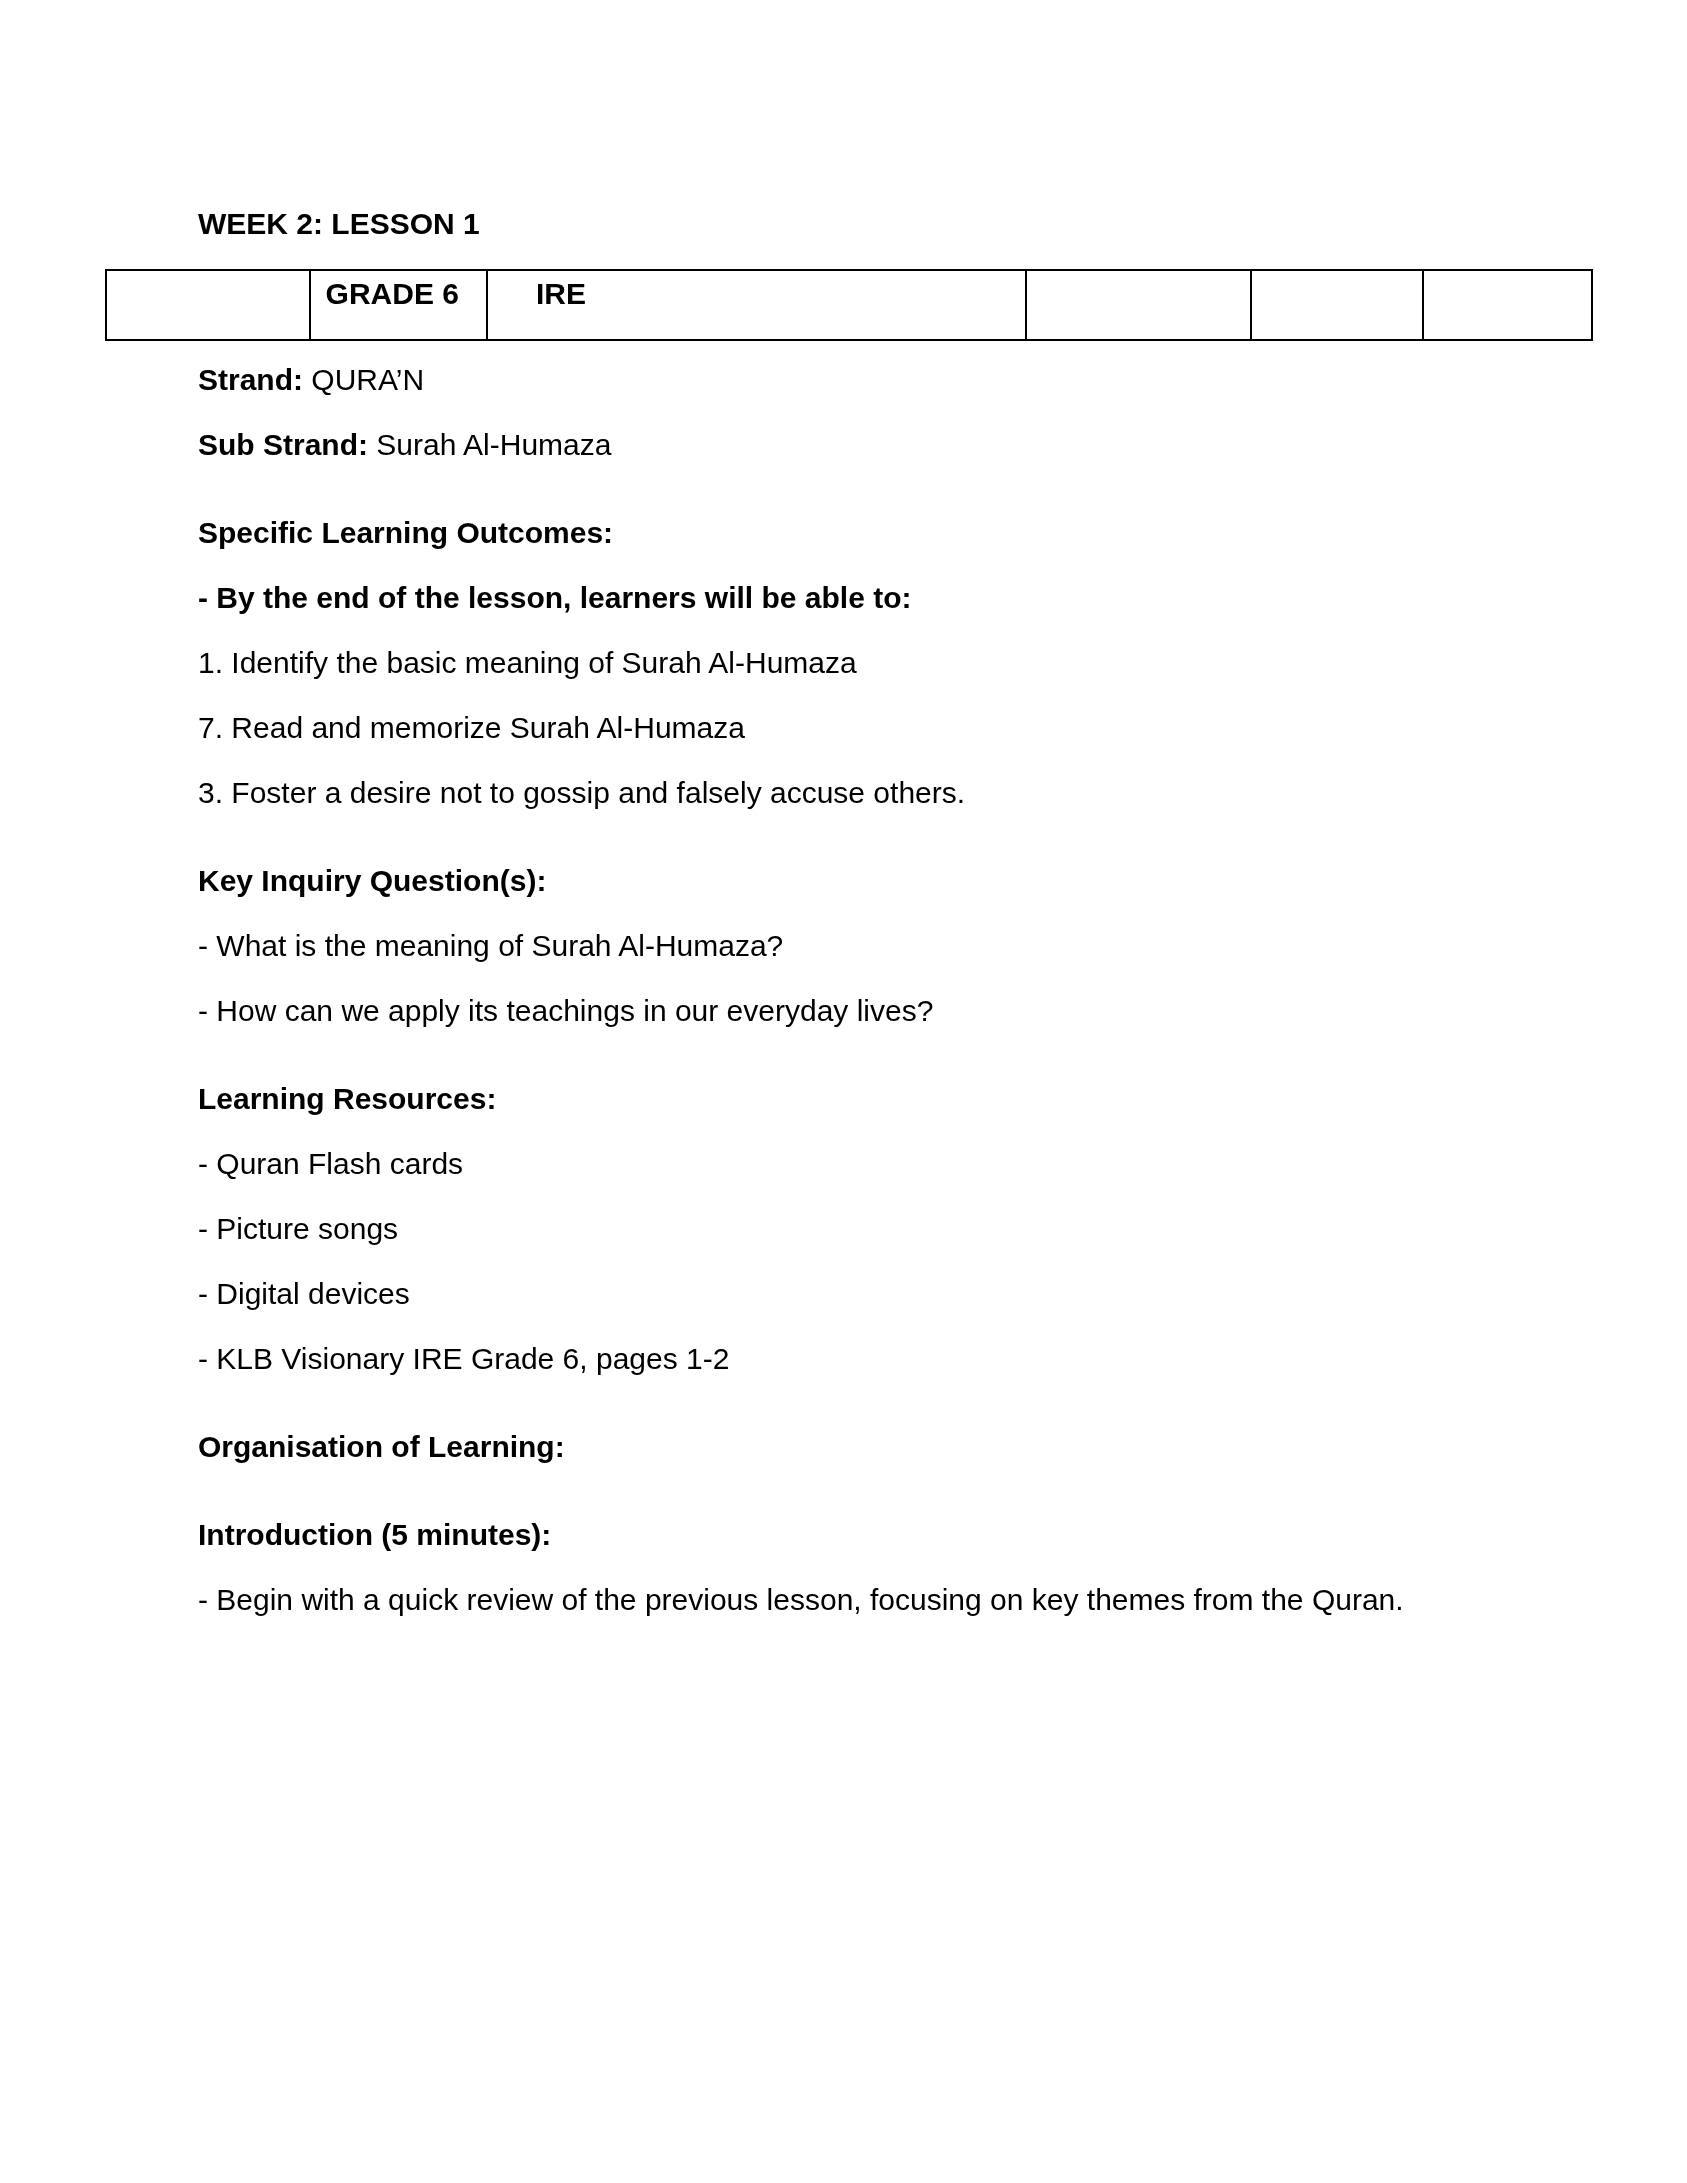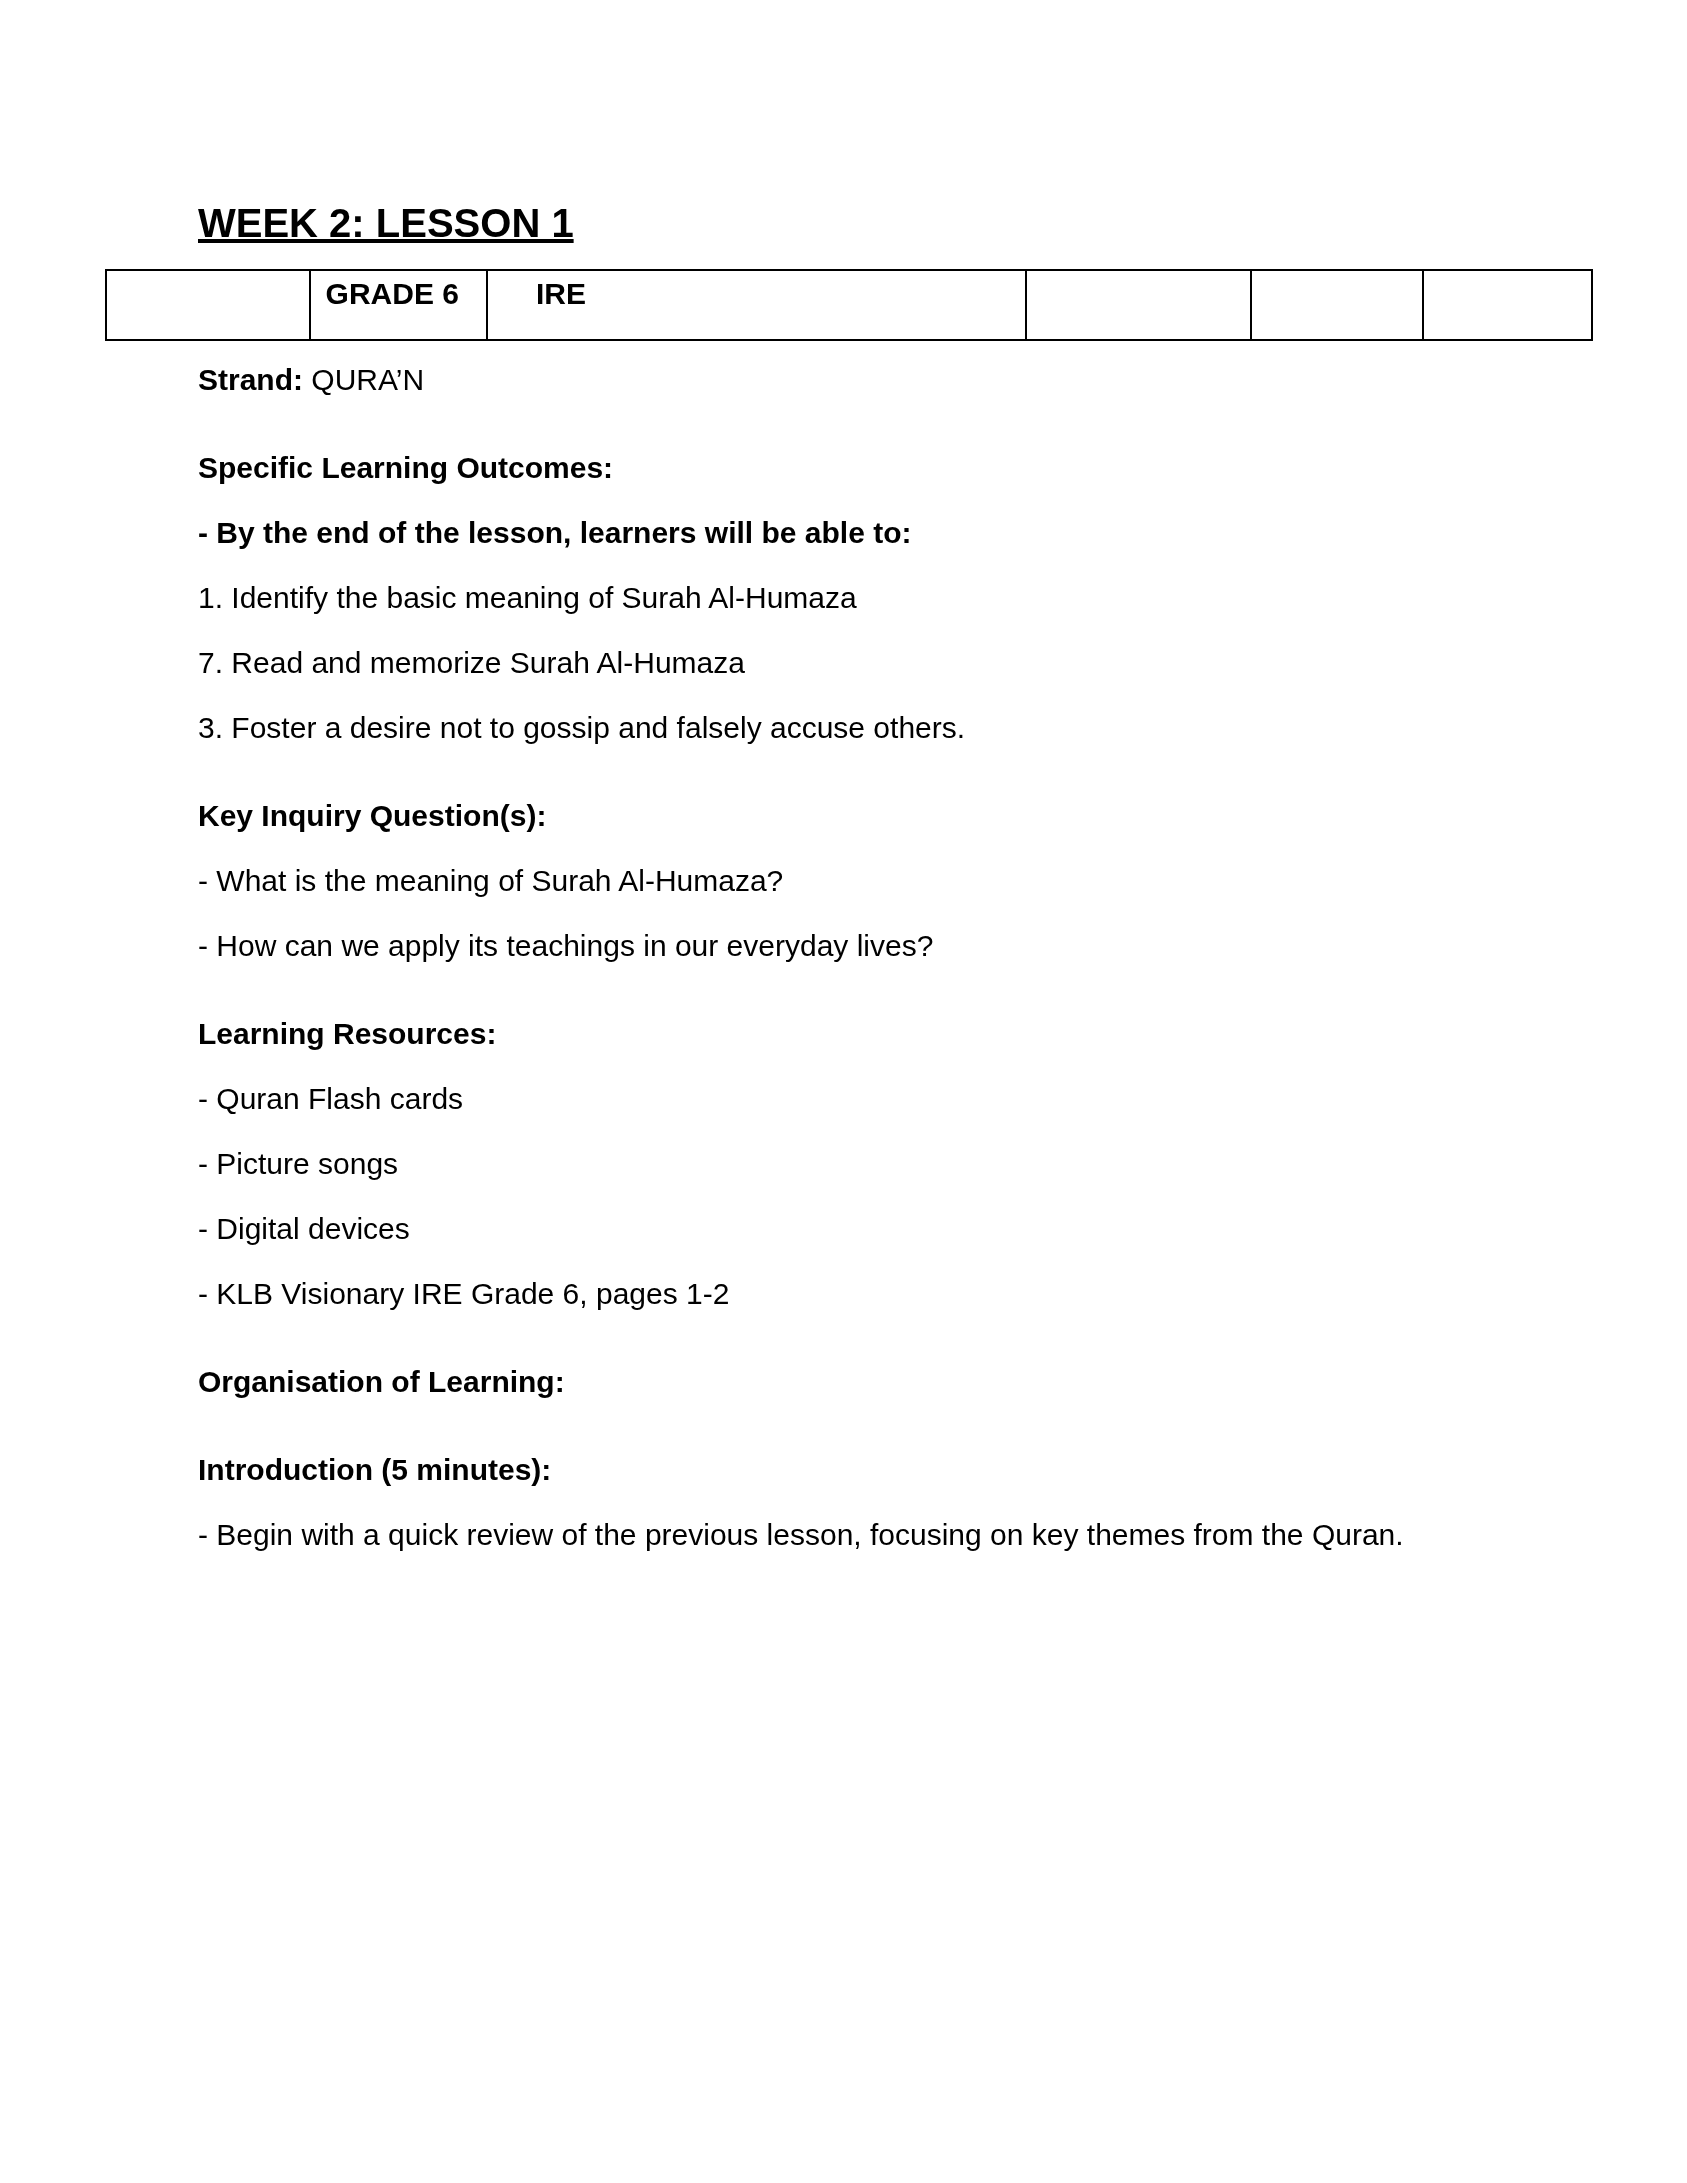--- a/index.html
+++ b/index.html
@@ -13,25 +13,24 @@
     line-height: 37px;
     box-sizing: border-box;
     padding: 205px 99px 0 198px;
     position: relative;
     overflow: hidden;
   }
   p { margin: 0 0 28px 0; }
   .b { font-weight: bold; }
   .gap-above { margin-top: 51px; }
   .title {
-    font-size: 40px;
+    font-size: 30px;
     font-weight: bold;
     line-height: 37px;
     margin: 0 0 26.5px 0;
-    text-decoration: underline;
   }
   .tbl {
     border-collapse: collapse;
     table-layout: fixed;
     width: 1485px;
     margin-left: -93px;
     margin-bottom: 20px;
     border: 2.6px solid #000000;
   }
   .tbl th, .tbl td {
@@ -72,20 +71,21 @@
         <td class="cell-indent">IRE</td>
         <td></td>
         <td></td>
         <td></td>
       </tr>
     </tbody>
   </table>
 
   <p><span class="b">Strand:</span><span> QURA’N</span></p>
 
+  <p><span class="b">Sub Strand:</span><span> Surah Al-Humaza</span></p>
 
   <p class="b gap-above">Specific Learning Outcomes:</p>
   <p class="b">- By the end of the lesson, learners will be able to:</p>
   <p>1. Identify the basic meaning of Surah Al-Humaza</p>
   <p>7. Read and memorize Surah Al-Humaza</p>
   <p>3. Foster a desire not to gossip and falsely accuse others.</p>
 
   <p class="b gap-above">Key Inquiry Question(s):</p>
   <p>- What is the meaning of Surah Al-Humaza?</p>
   <p>- How can we apply its teachings in our everyday lives?</p>

